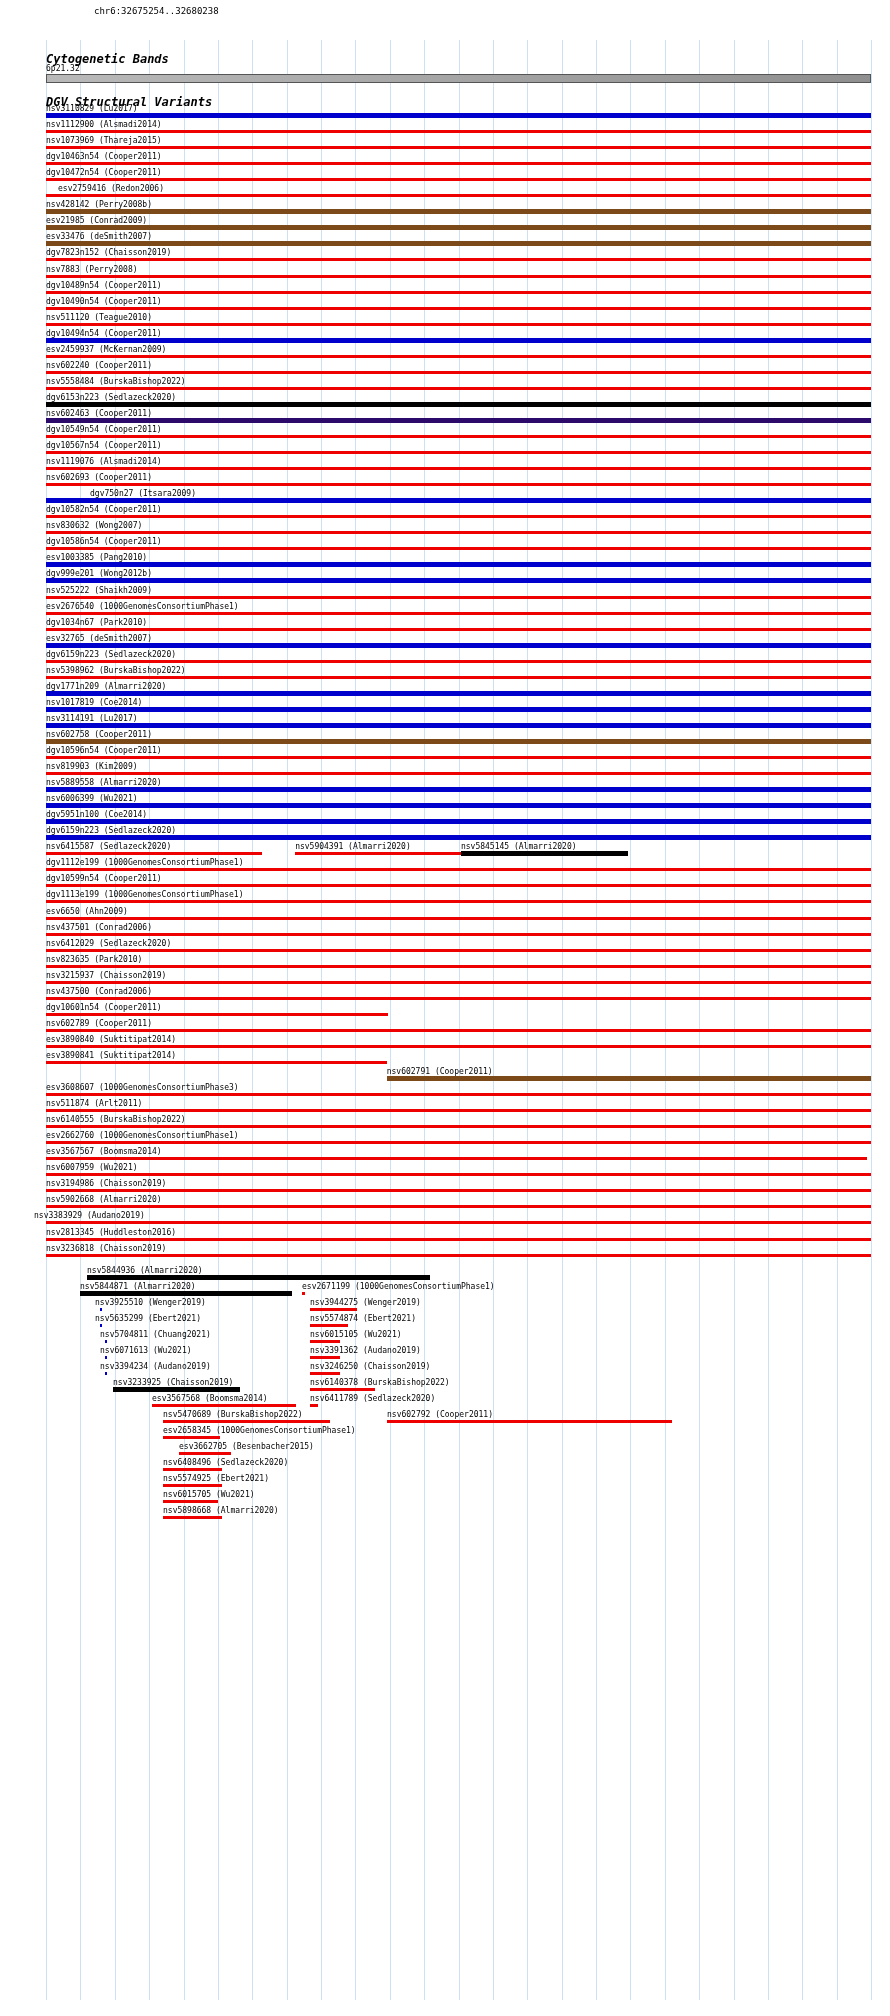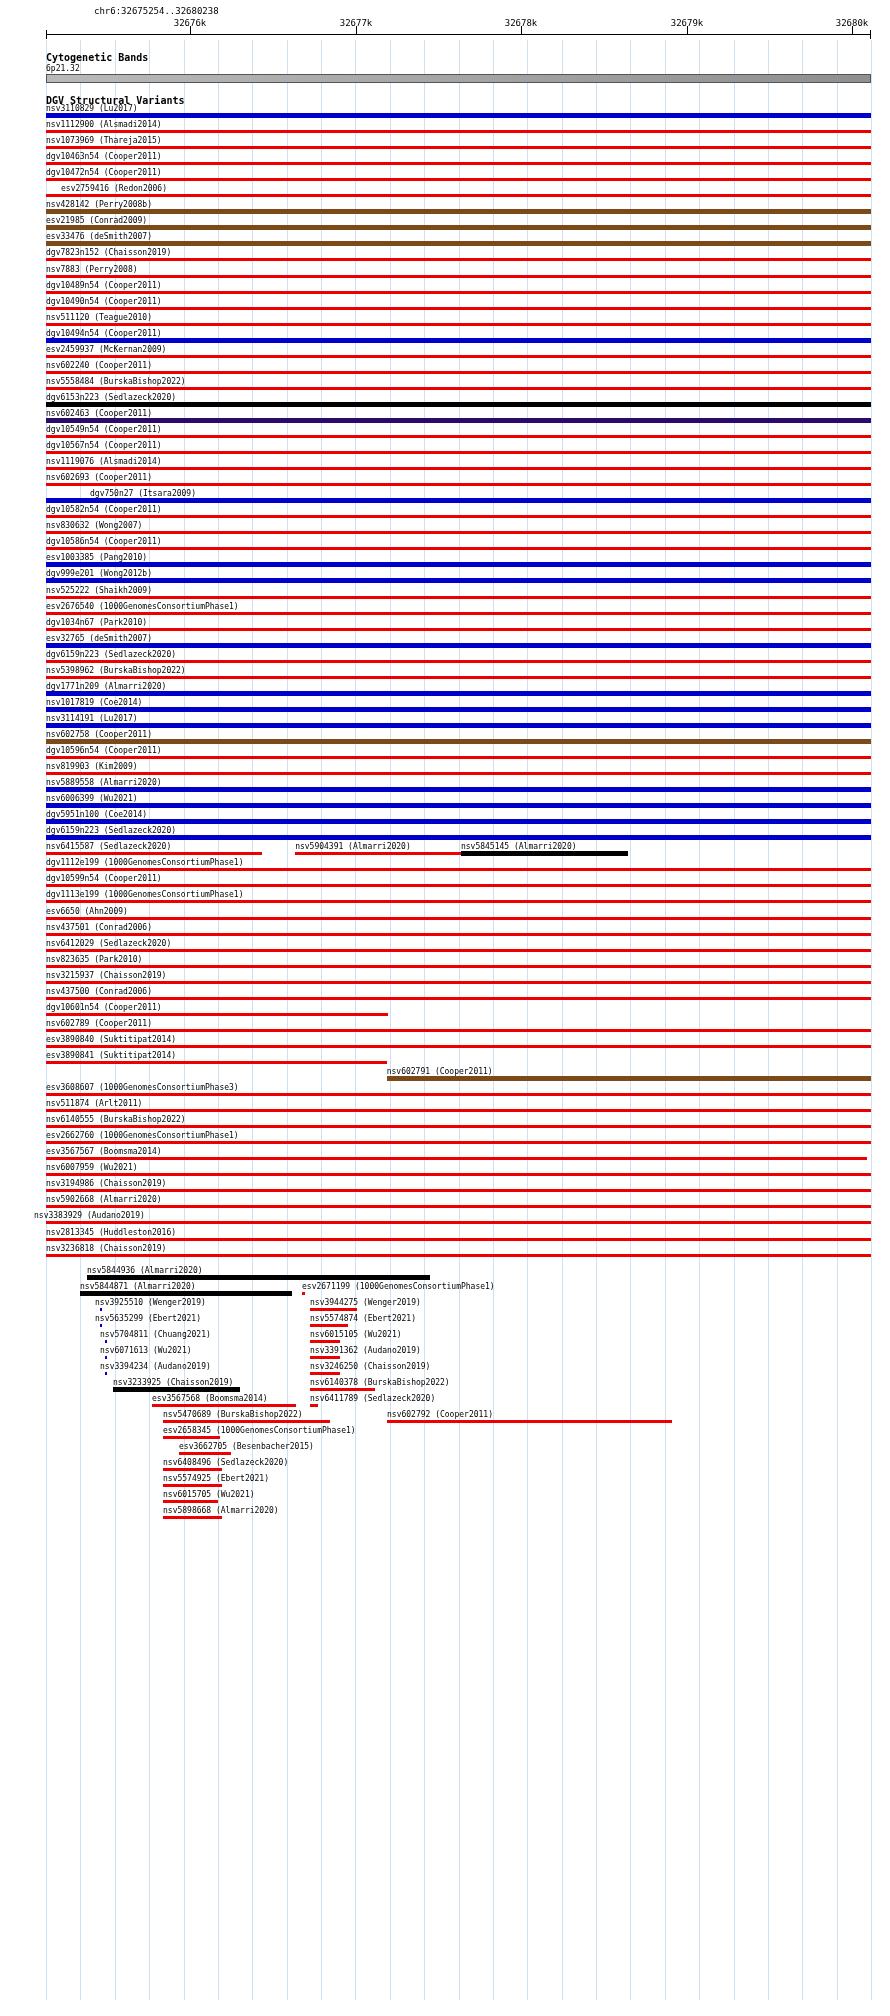--- a/index.html
+++ b/index.html
@@ -35,22 +35,23 @@
     position:absolute;top:12px;width:1px;height:9px;background:#000;
   }
 
   
   .gridline{
     position:absolute;top:40px;width:1px;height:1960px;background:#cfe0f0;
   }
 
   
   .section-title{
-    position:absolute;font-size:10px;font-weight:bold;
+    position:absolute;font-size:12px;font-weight:bold;
     font-family:"DejaVu Sans Mono", monospace;
+    font-style:italic;
   }
   .sub-label{
     position:absolute;font-size:8px;
     font-family:"DejaVu Sans Mono", monospace;
   }
 
   
   .cyto{
     position:absolute;left:46px;width:825px;height:9px;
     background:linear-gradient(to right,#b9b9b9 0%,#a9a9a9 40%,#8f8f8f 100%);
@@ -67,35 +68,20 @@
   .row .bar{
     position:absolute;top:10px;height:3px;
   }
 </style>
 </head>
 <body>
 
 <div id="page">
 
   <div class="coord-label">chr6:32675254..32680238</div>
-  <div class="ruler" id="ruler">
-    <div class="ruler-line"></div>
-  <div class="tick" style="left: 144px;"></div>
-      <div class="tick-label" style="left: 144px;">32676k</div>
-      <div class="tick" style="left: 310px;"></div>
-      <div class="tick-label" style="left: 310px;">32677k</div>
-      <div class="tick" style="left: 475px;"></div>
-      <div class="tick-label" style="left: 475px;">32678k</div>
-      <div class="tick" style="left: 641px;"></div>
-      <div class="tick-label" style="left: 641px;">32679k</div>
-      <div class="tick" style="left: 806px;"></div>
-      <div class="tick-label" style="left: 806px;">32680k</div>
-      <div class="ruler-cap" style="left: 0px;"></div>
-      <div class="ruler-cap" style="left: 824px;"></div>
-    </div>
 
   <div id="gridlines">
       <div class="gridline" style="left: 46px;"></div>
       <div class="gridline" style="left: 80px;"></div>
       <div class="gridline" style="left: 115px;"></div>
       <div class="gridline" style="left: 149px;"></div>
       <div class="gridline" style="left: 184px;"></div>
       <div class="gridline" style="left: 218px;"></div>
       <div class="gridline" style="left: 252px;"></div>
       <div class="gridline" style="left: 287px;"></div>
@@ -139,21 +125,21 @@
       </div>
       <div class="row" style="top: 152.15px;">
         <div class="lbl" style="left: 46px; color: rgb(0, 0, 0);">dgv10463n54 (Cooper2011)</div>
         <div class="bar" style="left: 46px; width: 825px; background: rgb(238, 0, 0); height: 3px; top: 10px;"></div>
       </div>
       <div class="row" style="top: 168.2px;">
         <div class="lbl" style="left: 46px; color: rgb(0, 0, 0);">dgv10472n54 (Cooper2011)</div>
         <div class="bar" style="left: 46px; width: 825px; background: rgb(238, 0, 0); height: 3px; top: 10px;"></div>
       </div>
       <div class="row" style="top: 184.25px;">
-        <div class="lbl" style="left: 61px; color: rgb(0, 0, 0);">esv2759416 (Redon2006)</div>
+        <div class="lbl" style="left: 46px; color: rgb(0, 0, 0); padding-left: 12px;">esv2759416 (Redon2006)</div>
         <div class="bar" style="left: 46px; width: 825px; background: rgb(238, 0, 0); height: 3px; top: 10px;"></div>
       </div>
       <div class="row" style="top: 200.3px;">
         <div class="lbl" style="left: 46px; color: rgb(0, 0, 0);">nsv428142 (Perry2008b)</div>
         <div class="bar" style="left: 46px; width: 825px; background: rgb(123, 74, 24); height: 5px; top: 9px;"></div>
       </div>
       <div class="row" style="top: 216.35px;">
         <div class="lbl" style="left: 46px; color: rgb(0, 0, 0);">esv21985 (Conrad2009)</div>
         <div class="bar" style="left: 46px; width: 825px; background: rgb(123, 74, 24); height: 5px; top: 9px;"></div>
       </div>

